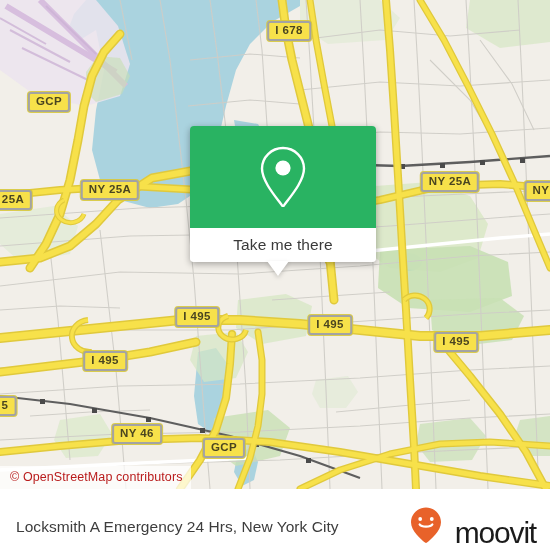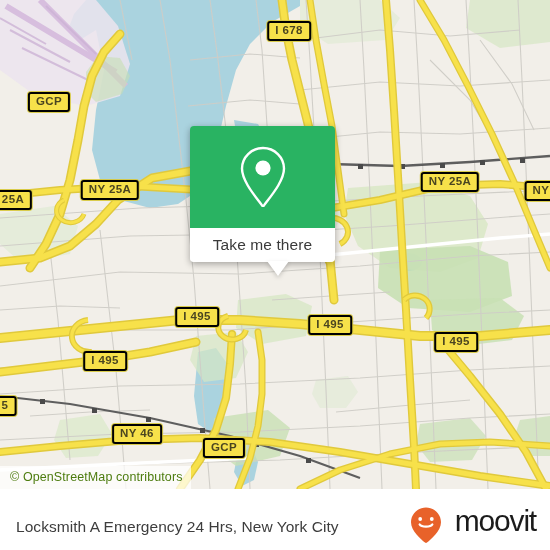--- a/index.html
+++ b/index.html
@@ -12,43 +12,43 @@
 
   
   .map-wrap{position:absolute;left:0;top:0;width:550px;height:489px;overflow:hidden;background:#f2efe9;}
   .map-svg{position:absolute;left:0;top:0;width:550px;height:489px;display:block;}
 
   
   .attrib{
     position:absolute;left:0;bottom:0;
     padding:4px 8px 5px 10px;
     background:rgba(255,255,255,0.72);
-    font-size:12.5px;color:#4d7c0f;letter-spacing:.1px;
+    font-size:12.5px;color:#b91c1c;letter-spacing:.1px;
     white-space:nowrap;
   }
 
   
   .shield{
     position:absolute;
     background:#f7e14a;
-    border:2px solid #000000;
+    border:2px solid #a3a3a3;
     border-radius:3px;
     color:#4a4520;
     font-size:11.5px;font-weight:bold;
     letter-spacing:.4px;
     padding:2px 6px 3px 6px;
     line-height:11px;
     white-space:nowrap;
     box-shadow:0 0 0 1px rgba(215,200,60,.9);
     transform:translate(-50%,-50%);
   }
 
   
   .popup{
-    position:absolute;left:190px;top:126px;width:145px;
+    position:absolute;left:190px;top:126px;width:186px;
     border-radius:4px;
     box-shadow:0 2px 7px rgba(0,0,0,.33);
     overflow:visible;
     z-index:30;
   }
   .popup-head{
     height:102px;background:#29b362;
     border-radius:4px 4px 0 0;
     display:flex;align-items:center;justify-content:center;
   }
@@ -78,21 +78,21 @@
   }
   .footer-row{
     position:relative;width:100%;height:100%;
     display:flex;align-items:center;
     padding:0 14px 0 16px;box-sizing:border-box;
   }
   .footer-title{
     font-size:15.5px;color:#3d3d3d;letter-spacing:.05px;white-space:nowrap;
   }
   .brand{
-    margin-left:auto;display:flex;align-items:flex-start;gap:12px;
+    margin-left:auto;display:flex;align-items:flex-end;gap:12px;
   }
   .brand-word{
     font-size:30px;color:#1b1b1b;letter-spacing:-1.2px;
     line-height:30px;font-weight:normal;
   }
 </style>
 </head>
 <body>
 
 <div id="app">

